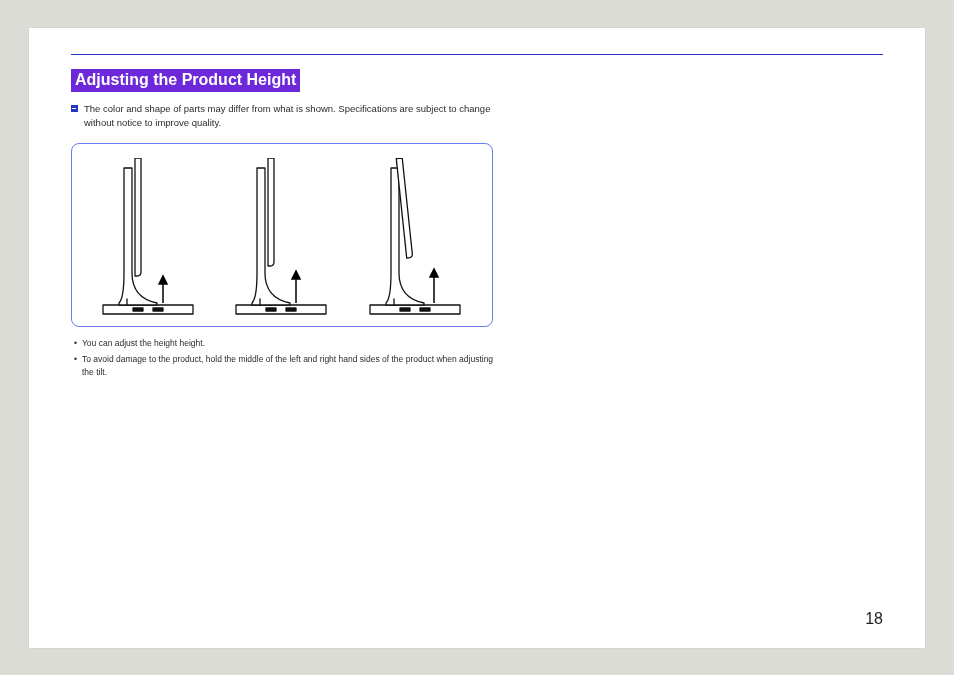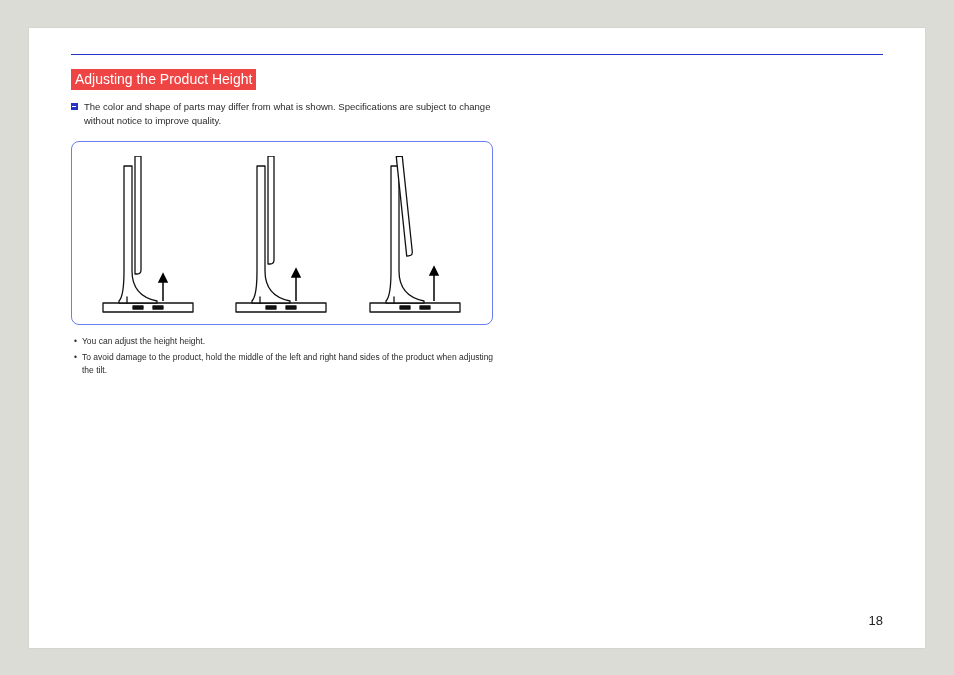--- a/index.html
+++ b/index.html
@@ -27,24 +27,24 @@
     letter-spacing: 1.5px;
     margin-bottom: 6px;
   }
   .divider {
     border: none;
     border-top: 1px solid #2534c4;
     margin: 0 0 14px 0;
   }
   .title {
     display: inline-block;
-    background: #ef4444;
+    background: #6d28d9;
     color: #ffffff;
-    font-weight: normal;
-    font-size: 14px;
+    font-weight: bold;
+    font-size: 16px;
     padding: 2px 4px 3px 4px;
     margin: 0 0 10px 0;
   }
   .note-row {
     display: flex;
     align-items: flex-start;
     font-size: 9.5px;
     color: #2b2b2b;
     line-height: 1.55;
     max-width: 420px;
@@ -87,21 +87,21 @@
     display: flex;
     margin-bottom: 3px;
   }
   .bullets .dot {
     margin-right: 5px;
   }
   .page-number {
     position: absolute;
     bottom: 20px;
     right: 42px;
-    font-size: 13px;
+    font-size: 16px;
     color: #222;
   }
   svg { display:block; }
 </style>
 </head>
 <body>
 
 <div class="page">
   <hr class="divider">
   <div class="title">Adjusting the Product Height</div>

